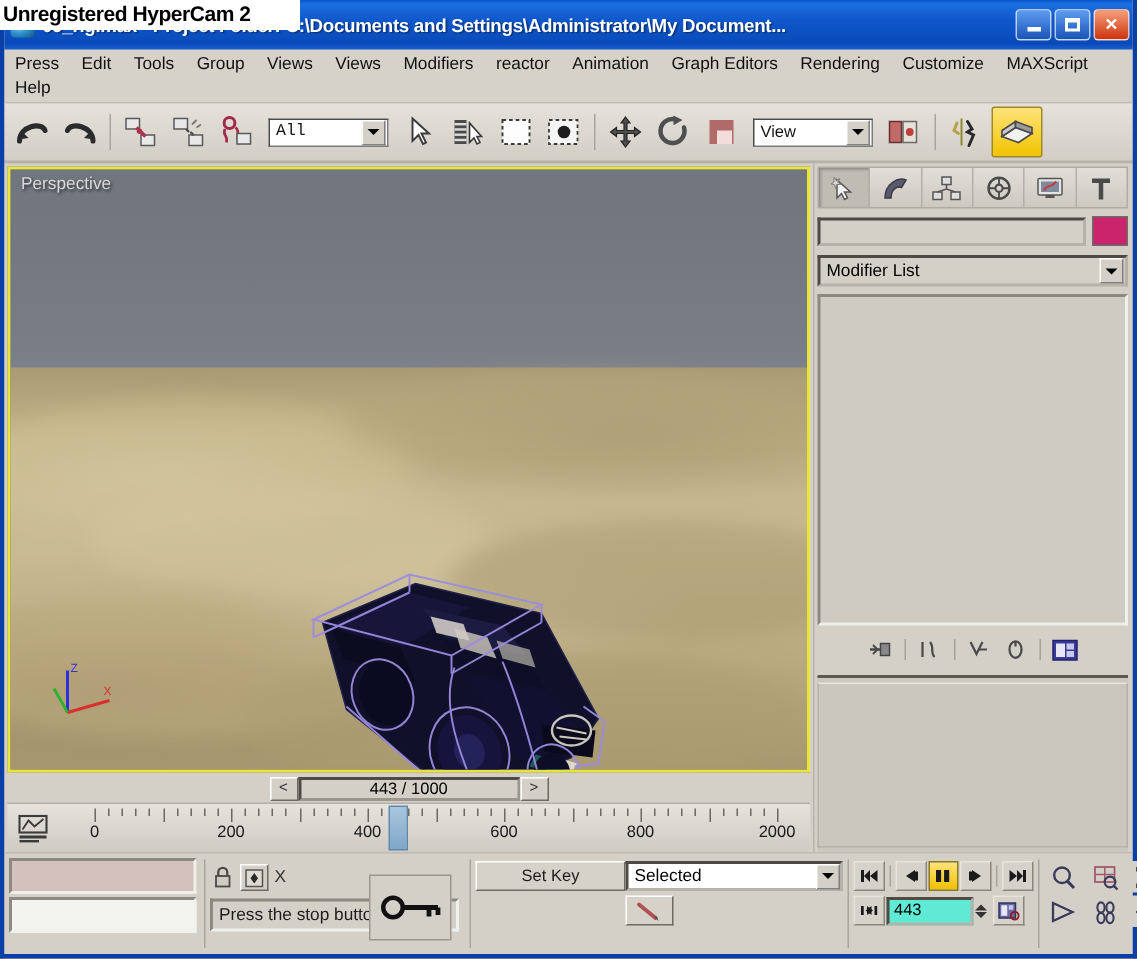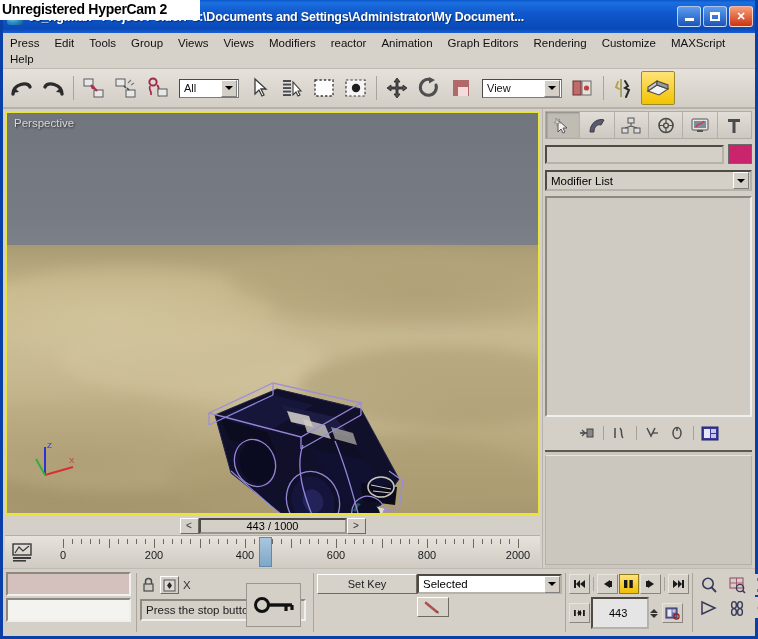--- a/index.html
+++ b/index.html
@@ -334,23 +334,23 @@
     width:21px;height:20px;background:#d6d2ca;
     border:1px solid #e8e4dc; border-right-color:#8a867e; border-bottom-color:#8a867e;
     display:flex;align-items:center;justify-content:center;
   }
   .pbtn.active{
     background: linear-gradient(to bottom,#ffe37a,#f0bf00);
     border:1px solid #8a7a20;
   }
   .psep{width:1px;height:14px;background:#a9a59d;margin:0 2px;}
   .frame-field{
-    width:58px;height:32px;background:#e5e5e5;
+    width:58px;height:19px;background:#5eead4;
     border:2px solid #4f4b44;border-right-color:#b6b2aa;border-bottom-color:#b6b2aa;
-    font-size:11px;color:#000;display:flex;align-items:center;padding-left:16px;
+    font-size:11px;color:#000;display:flex;align-items:center;padding-left:3px;
   }
   .spinner{
     width:11px;height:19px;display:flex;flex-direction:column;justify-content:center;gap:1px;
   }
   .spin-a{width:0;height:0;border-left:4px solid transparent;border-right:4px solid transparent;}
   .spin-up{border-bottom:4px solid #333;}
   .spin-dn{border-top:4px solid #333;}
 
   .nav-block{ width:118px; flex:none; padding-top:5px; padding-right:2px; }
   .nav-row{ display:flex; gap:1px; }
@@ -427,21 +427,21 @@
         <path d="M15 7 l3 -3 M18 9 l3 -2" stroke="#777" stroke-width="1.2"></path>
       </svg>
     </div>
     <div class="tb">
       <svg width="26" height="24" viewBox="0 0 26 24">
         <circle cx="8" cy="6" r="3.6" fill="none" stroke="#a02a4a" stroke-width="2"></circle>
         <path d="M5 10 C3 15,7 13,6 19 M12 9 C16 12,11 15,15 20" stroke="#a02a4a" stroke-width="1.8" fill="none"></path>
         <rect x="13" y="13" width="9" height="7" fill="#e8e8e8" stroke="#5a5a5a"></rect>
       </svg>
     </div>
-    <div class="tb-combo" style="width:60px;margin-left:4px;">
+    <div class="tb-combo" style="width:80px;margin-left:4px;font-family:Liberation Mono, monospace;">
       <span class="cval">All</span>
       <span class="carrow">
           <span class="arrow-dn"></span>
         </span>
     </div>
     <div class="tb" style="margin-left:4px;">
       <svg width="22" height="22" viewBox="0 0 22 22">
           <path d="M6 2 L6 17 L10 13 L13 19 L15 18 L12 12 L17 12 Z" fill="#fff" stroke="#3a3a3a" stroke-width="1.3"></path>
         </svg>
     </div>

